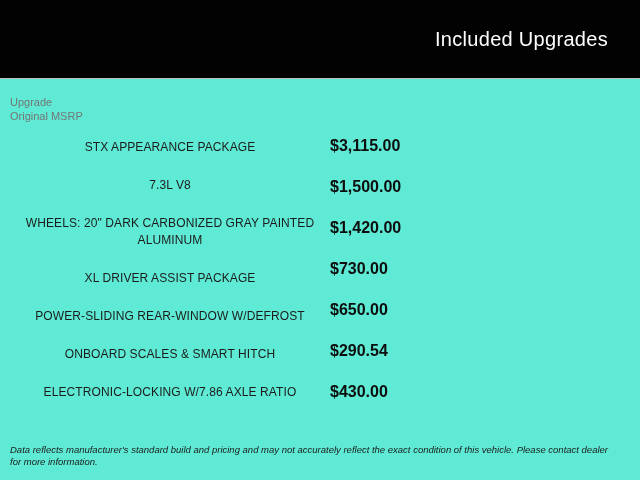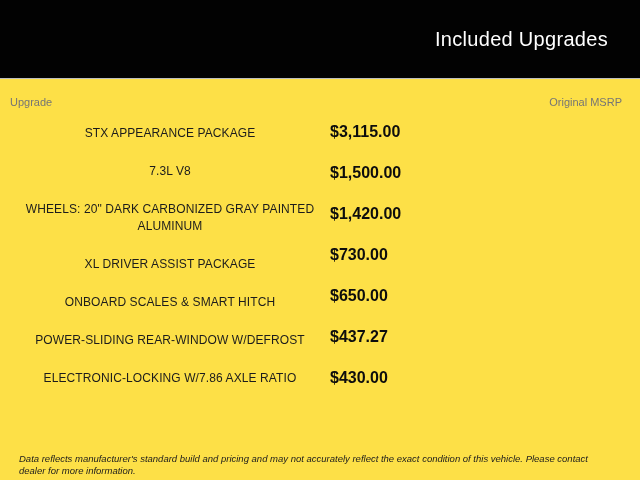--- a/index.html
+++ b/index.html
@@ -1,21 +1,21 @@
 <!DOCTYPE html>
 <html><head>
 <meta charset="utf-8">
 <style>
   html, body { margin:0; padding:0; background:#ffffff; }
   body { font-family:"Liberation Sans", sans-serif; -webkit-font-smoothing:antialiased; }
 
   .page {
     position:relative;
     width:640px; height:480px;
-    background:#fde047;
+    background:#5eead4;
     overflow:hidden;
   }
 
   
   .banner {
     box-sizing:border-box;
     height:79px;
     background:#020202;
     border-bottom:1px solid #bdbdbd;
     display:flex;
@@ -37,20 +37,21 @@
     padding:16px 18px 0 10px;
   }
 
   .col-headers {
     display:flex;
     justify-content:space-between;
     align-items:baseline;
     color:#757575;
     font-size:11px;
     line-height:14px;
+    flex-direction:column;
   }
 
   .upgrade-table {
     display:flex;
     align-items:flex-start;
     margin-top:16px;
   }
 
   .names-col { width:320px;text-align:center; }
   .upgrade-name {
@@ -74,21 +75,21 @@
     line-height:17px;
     margin-bottom:24px;
     white-space:nowrap;
   }
 
   .disclaimer {
     position:absolute;
     left:10px;
     right:24px;
     top:444px;
-    margin:9px;
+    margin:0;
     font-style:italic;
     font-size:9.5px;
     line-height:12px;
     color:#1c1c1c;
   }
 </style>
 </head>
 <body>
 
 <div class="page">
@@ -104,32 +105,32 @@
       <span>Original MSRP</span>
     </div>
 
     <div class="upgrade-table">
 
       <div class="names-col">
         <div class="upgrade-name">STX APPEARANCE PACKAGE</div>
         <div class="upgrade-name">7.3L V8</div>
         <div class="upgrade-name">WHEELS: 20" DARK CARBONIZED GRAY PAINTED ALUMINUM</div>
         <div class="upgrade-name">XL DRIVER ASSIST PACKAGE</div>
+        <div class="upgrade-name">POWER-SLIDING REAR-WINDOW W/DEFROST</div>
         <div class="upgrade-name">ONBOARD SCALES &amp; SMART HITCH</div>
-        <div class="upgrade-name">POWER-SLIDING REAR-WINDOW W/DEFROST</div>
         <div class="upgrade-name">ELECTRONIC-LOCKING W/7.86 AXLE RATIO</div>
       </div>
 
       <div class="prices-col">
         <div class="upgrade-price">$3,115.00</div>
         <div class="upgrade-price">$1,500.00</div>
         <div class="upgrade-price">$1,420.00</div>
         <div class="upgrade-price">$730.00</div>
         <div class="upgrade-price">$650.00</div>
-        <div class="upgrade-price">$437.27</div>
+        <div class="upgrade-price">$290.54</div>
         <div class="upgrade-price">$430.00</div>
       </div>
 
     </div>
   </div>
 
   <p class="disclaimer">Data reflects manufacturer's standard build and pricing and may not accurately reflect the exact condition of this vehicle. Please contact dealer for more information.</p>
 
 </div>
 

